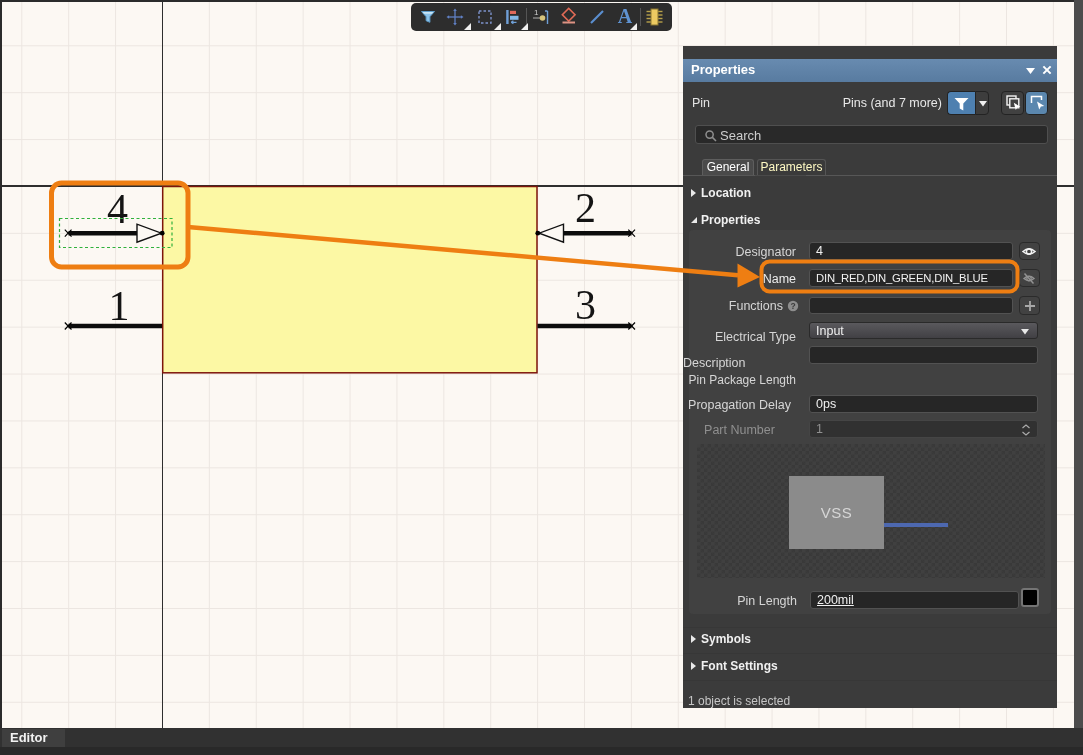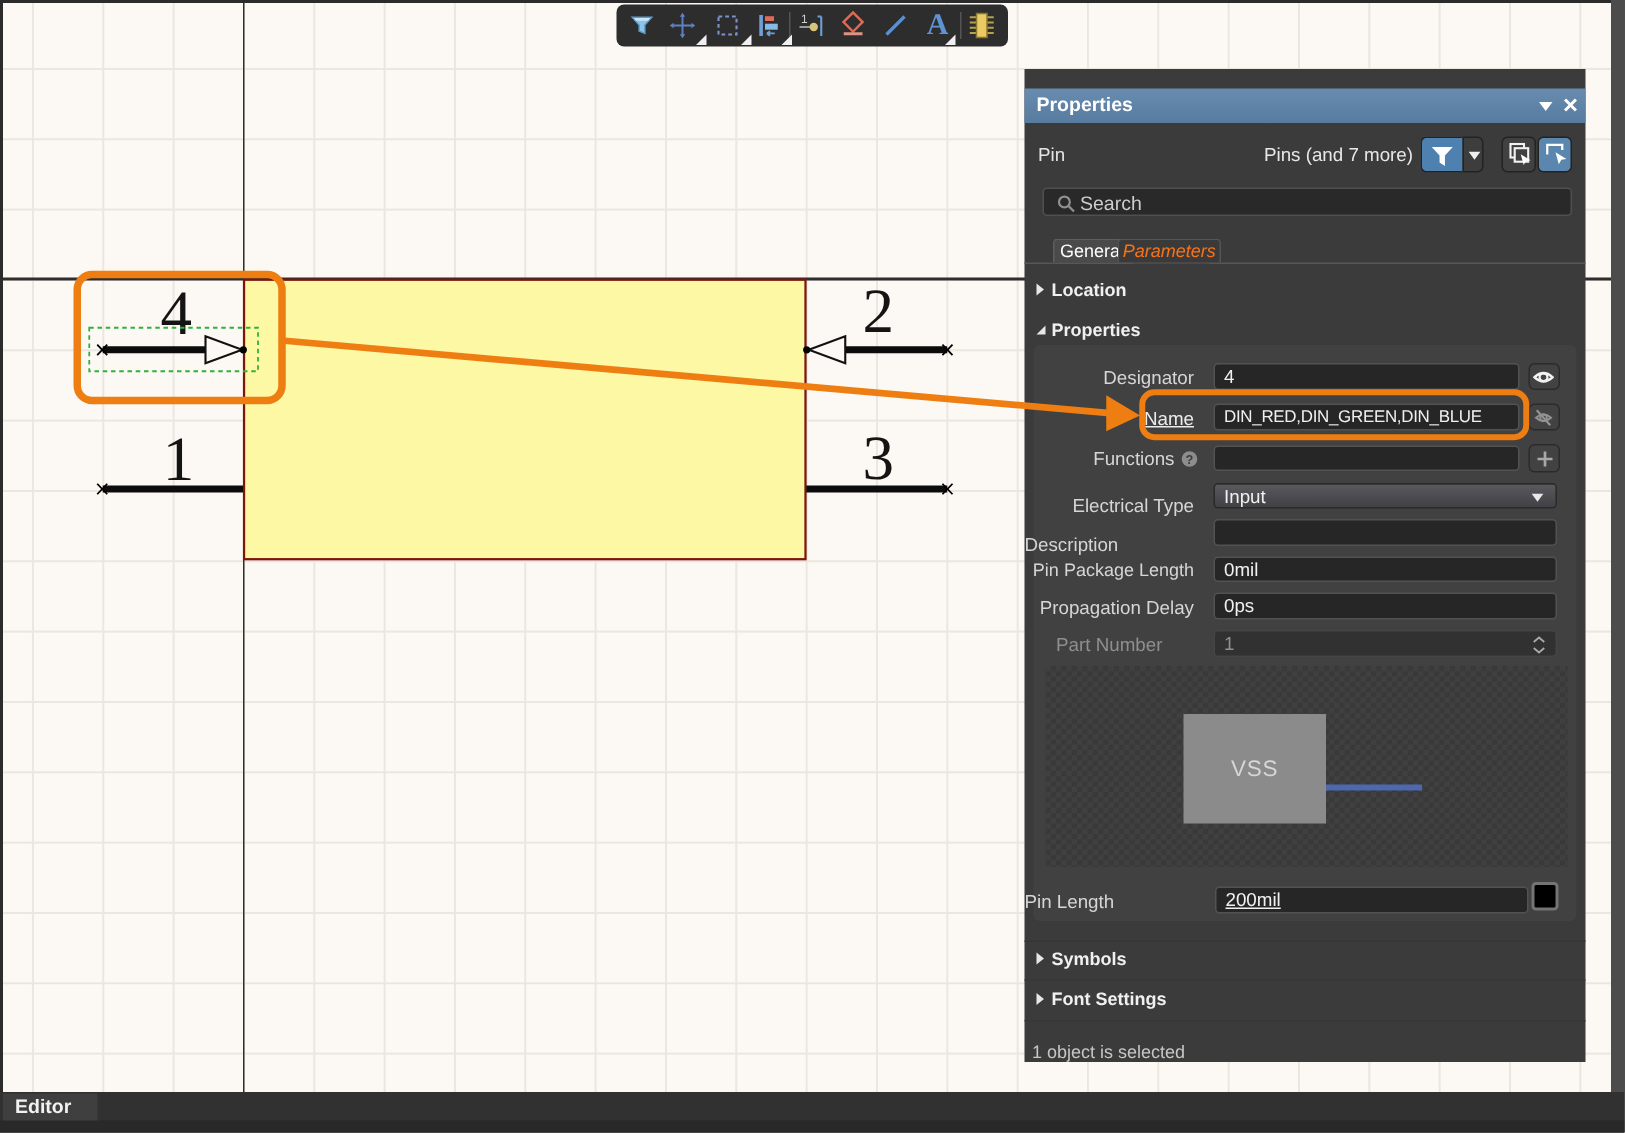--- a/index.html
+++ b/index.html
@@ -158,38 +158,38 @@
 
     <div style="position:absolute;left:12px;top:79px;width:353px;height:19px;background:#292929;border:1px solid #4f4f4f;border-radius:3px;">
       <svg style="position:absolute;left:8px;top:3px;" width="14" height="14" viewBox="0 0 14 14">
         <circle cx="5.6" cy="5.6" r="3.6" fill="none" stroke="#8f8f8f" stroke-width="1.5"></circle>
         <line x1="8.4" y1="8.4" x2="12" y2="12" stroke="#8f8f8f" stroke-width="1.5"></line>
         </svg>
       <span style="position:absolute;left:24px;top:2px;font-size:13px;color:#cdcdcd;">Search</span>
     </div>
 
     <div style="position:absolute;left:19px;top:113px;width:52px;height:15.5px;background:#4a4a4a;border:1px solid #5e5e5e;border-bottom:none;border-radius:3px 3px 0 0;color:#fff;font-size:12px;text-align:center;line-height:15px;">General</div>
-    <div style="position:absolute;left:62px;top:113px;width:69px;height:15.5px;background:#3a3a3a;border:1px solid #555;border-bottom:none;border-radius:3px 3px 0 0;color:#f97316;font-size:12px;text-align:center;line-height:15px;font-style:italic;">Parameters</div>
+    <div style="position:absolute;left:74px;top:113px;width:69px;height:15.5px;background:#3a3a3a;border:1px solid #555;border-bottom:none;border-radius:3px 3px 0 0;color:#fef9c3;font-size:12px;text-align:center;line-height:15px;">Parameters</div>
     <div style="position:absolute;left:0;top:128.5px;width:374px;height:1px;background:#575757;"></div>
     <div style="position:absolute;left:71.5px;top:128.5px;width:51px;height:1px;background:#4a4a4a;"></div>
     <div style="position:absolute;left:6px;top:183.5px;width:362px;height:384.5px;background:#414141;border-radius:4px;"></div>
 
     <div class="shead" style="left:8px;top:140px;"><span class="arrow-r" style="margin-right:5px;margin-top:-2px;"></span>Location</div>
 
     <div class="shead" style="left:8px;top:167px;"><span class="arrow-d" style="margin-right:4px;margin-top:-2px;"></span>Properties</div>
 
     <div class="lbl" style="left:0;top:198.5px;width:113px;text-align:right;">Designator</div>
     <div class="inp" style="left:126px;top:196px;width:204px;height:17.5px;">4</div>
     <div class="sbtn" style="left:335.5px;top:195.5px;">
       <svg style="position:absolute;left:2.5px;top:3.5px;" width="14" height="11" viewBox="0 0 14 11">
         <path d="M1 5.5 Q7 0 13 5.5 Q7 11 1 5.5 z" fill="none" stroke="#f2f2f2" stroke-width="1.6"></path>
         <circle cx="7" cy="5.5" r="2.6" fill="none" stroke="#f2f2f2" stroke-width="1.5"></circle>
         </svg>
     </div>
-    <div class="lbl" style="left:0;top:225.5px;width:113px;text-align:right;color:#ececec;text-decoration:underline;">Name</div>
+    <div class="lbl" style="left:0;top:225.5px;width:113px;text-align:right;color:#ececec;">Name</div>
     <div class="inp" style="left:126px;top:223px;width:204px;height:17.5px;font-size:11.3px;letter-spacing:-0.2px;">DIN_RED,DIN_GREEN,DIN_BLUE</div>
     <div class="sbtn" style="left:335.5px;top:222.5px;">
       <svg style="position:absolute;left:2.5px;top:2.5px;" width="14" height="13" viewBox="0 0 14 13">
         <path d="M2 6.5 Q7 2 12 6.5 Q7 11 2 6.5 z" fill="none" stroke="#929292" stroke-width="1.4"></path>
         <circle cx="7" cy="6.5" r="2.2" fill="none" stroke="#929292" stroke-width="1.3"></circle>
         <line x1="2.5" y1="1.5" x2="11.5" y2="11.5" stroke="#929292" stroke-width="1.5"></line>
         </svg>
     </div>
     <div class="lbl" style="left:0;top:253px;width:100px;text-align:right;">Functions</div>
     <svg style="position:absolute;left:104px;top:254px;" width="12" height="12" viewBox="0 0 12 12">
@@ -204,37 +204,36 @@
     </div>
     <div class="lbl" style="left:0;top:284px;width:113px;text-align:right;">Electrical Type</div>
     <div class="inp" style="left:126px;top:275.5px;width:229px;height:17.5px;background:linear-gradient(180deg,#5a595d,#414044);border:1px solid #2a2a2a;">Input
       <svg style="position:absolute;right:7px;top:6px;" width="9" height="6">
           <path d="M0 0 h8 l-4 5.5 z" fill="#e8e8e8"></path>
         </svg>
     </div>
     <div class="lbl" style="left:0;top:310px;width:113px;">Description</div>
     <div class="inp" style="left:126px;top:300px;width:229px;height:17.5px;"></div>
     <div class="lbl" style="left:0;top:327px;width:113px;text-align:right;font-size:12px;">Pin Package Length</div>
-    <div class="inp" style="left:126px;top:324.5px;width:229px;height:17.5px;">0mil</div>
-    <div class="lbl" style="left:0;top:351.5px;width:113px;text-align:right;">Propagation Delay</div>
+    <div class="lbl" style="left:0;top:351.5px;width:113px;text-align:center;">Propagation Delay</div>
     <div class="inp" style="left:126px;top:349px;width:229px;height:17.5px;">0ps</div>
     <div class="lbl" style="left:0;top:376.5px;width:113px;text-align:center;color:#8f8f8f;">Part Number</div>
     <div class="inp" style="left:126px;top:374px;width:229px;height:17.5px;background:#313131;border-color:#454545;color:#909090;">1
       <svg style="position:absolute;right:6px;top:2.5px;" width="10" height="12" viewBox="0 0 10 12">
         <path d="M1.5 4 L5 1 L8.5 4 M1.5 8 L5 11 L8.5 8" fill="none" stroke="#aaa" stroke-width="1.2"></path>
         </svg>
     </div>
 
     <div style="position:absolute;left:14px;top:398px;width:348px;height:134px;background-color:#404040;
       background-image:linear-gradient(45deg,#393939 25%,transparent 25%,transparent 75%,#393939 75%),
       linear-gradient(45deg,#393939 25%,transparent 25%,transparent 75%,#393939 75%);
       background-size:7px 7px;background-position:0 0,3.5px 3.5px;"></div>
     <div style="position:absolute;left:106px;top:430px;width:95px;height:73px;background:#8b8b8b;color:#d6d6d6;font-size:15px;text-align:center;line-height:73px;letter-spacing:0.5px;">VSS</div>
     <div style="position:absolute;left:201px;top:476.5px;width:64px;height:4.5px;background:#4d68b0;"></div>
-    <div class="lbl" style="left:0;top:548px;width:114px;">Pin Length</div>
+    <div class="lbl" style="left:0;top:548px;width:114px;text-align:right;">Pin Length</div>
     <div class="inp" style="left:127px;top:545px;width:209px;height:17.5px;text-decoration:underline;">200mil</div>
     <div style="position:absolute;left:338px;top:542px;width:18px;height:19px;background:#000;border:2px solid #747474;border-radius:3px;"></div>
 
     <div class="sepline" style="top:580.5px;"></div>
     <div class="shead" style="left:8px;top:586px;"><span class="arrow-r" style="margin-right:5px;margin-top:-2px;"></span>Symbols</div>
     <div class="sepline" style="top:607px;"></div>
     <div class="shead" style="left:8px;top:613px;"><span class="arrow-r" style="margin-right:5px;margin-top:-2px;"></span>Font Settings</div>
     <div class="sepline" style="top:634px;"></div>
     <div class="lbl" style="left:5px;top:648px;font-size:12px;color:#c6c6c6;">1 object is selected</div>
   </div>

